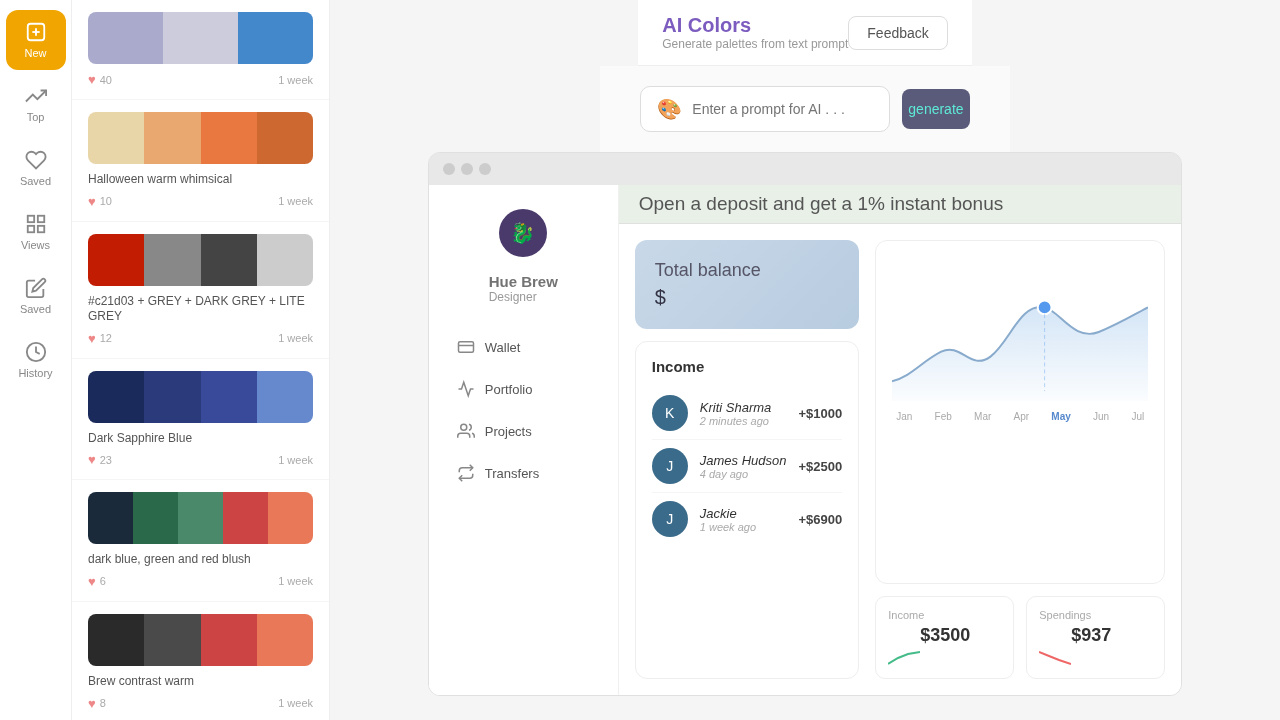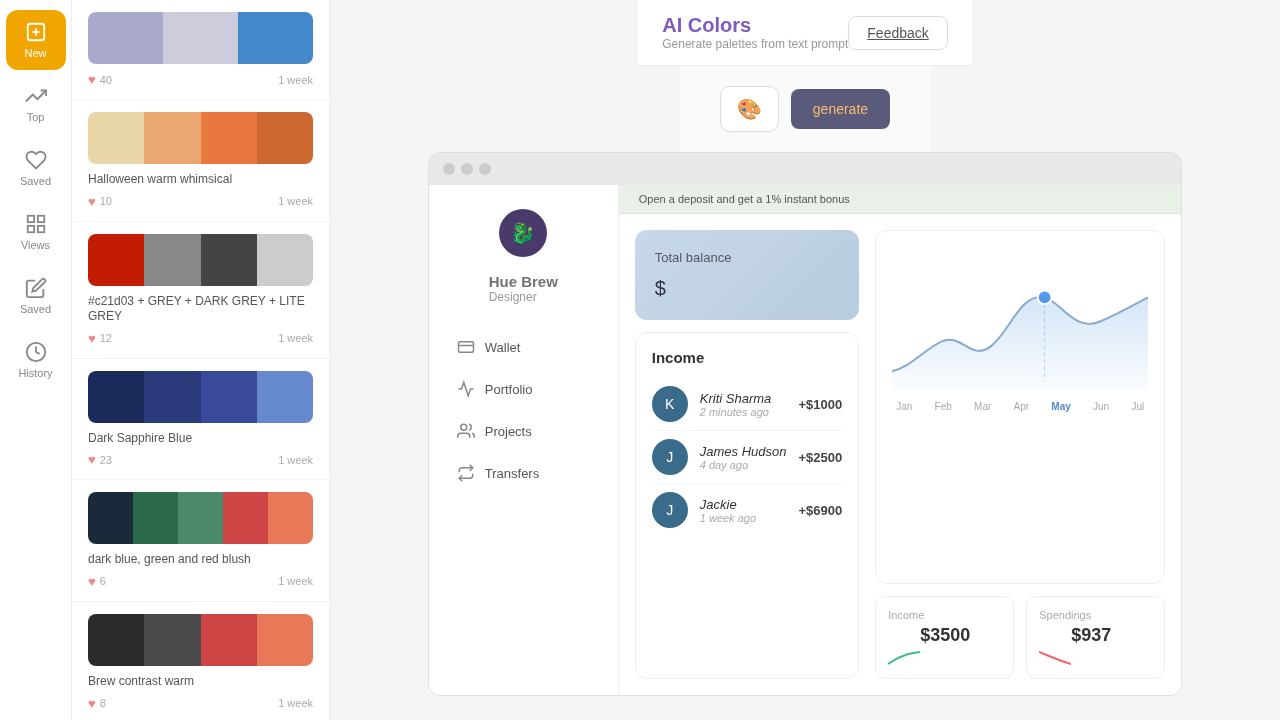--- a/index.html
+++ b/index.html
@@ -69,21 +69,20 @@
     .brand-title { color: #7c5cbf; font-size: 20px; font-weight: 700; }
     .brand-subtitle { color: #999; font-size: 12px; }
     .feedback-btn {
       border: 1px solid #ddd;
       background: #fff;
       padding: 8px 18px;
       border-radius: 8px;
       cursor: pointer;
       font-size: 14px;
       color: #555;
-      text-decoration: underline;
     }
 
     
     .prompt-area {
       display: flex;
       align-items: center;
       justify-content: center;
       padding: 20px 40px;
       gap: 12px;
       background: #fafafa;
@@ -102,24 +101,24 @@
     .prompt-input {
       border: none;
       outline: none;
       flex: 1;
       font-size: 14px;
       color: #aaa;
       background: transparent;
     }
     .generate-btn {
       background: #5a5a7a;
-      color: #fdba74;
+      color: #5eead4;
       border: none;
       border-radius: 8px;
-      padding: 12px 22px;
+      padding: 12px 6px;
       font-size: 14px;
       cursor: pointer;
       font-weight: 500;
     }
 
     
     .browser-mockup {
       flex: 1;
       margin: 0 24px 24px;
       border-radius: 12px;
@@ -175,41 +174,41 @@
     .app-right {
       flex: 1;
       display: flex;
       flex-direction: column;
       overflow: hidden;
     }
 
     .app-top-banner {
       background: #e8f0e8;
       padding: 8px 20px;
-      font-size: 11px;
+      font-size: 19px;
       color: #555;
       border-bottom: 1px solid #e0e0e0;
     }
 
     .app-main-content {
       flex: 1;
       display: flex;
       padding: 16px;
       gap: 16px;
       overflow: hidden;
     }
 
     
     .balance-section { display: flex; flex-direction: column; gap: 12px; flex: 1; }
     .balance-card {
       background: linear-gradient(135deg, #c8d8e8, #b8cce0);
       border-radius: 12px;
       padding: 20px;
     }
-    .balance-label { font-size: 13px; color: #556; font-weight: 500; margin-bottom: 12px; }
+    .balance-label { font-size: 18px; color: #556; font-weight: 500; margin-bottom: 5px; }
     .balance-amount { font-size: 38px; font-weight: 300; color: #334; display: flex; align-items: baseline; gap: 4px; }
     .balance-dollar { font-size: 20px; }
 
     .income-card {
       background: #fff;
       border-radius: 12px;
       border: 1px solid #eee;
       padding: 16px;
       flex: 1;
     }
@@ -454,20 +453,21 @@
     <div>
       <div class="brand-title">AI Colors</div>
       <div class="brand-subtitle">Generate palettes from text prompt</div>
     </div>
     <button class="feedback-btn">Feedback</button>
   </div>
 
   <div class="prompt-area">
     <div class="prompt-input-wrap">
       <span style="font-size:20px;color:#aaa;">🎨</span>
+      <input class="prompt-input" type="text" placeholder="Enter a prompt for AI . . ." style="">
     </div>
     <button class="generate-btn">generate</button>
   </div>
 
   <div class="browser-mockup">
     <div class="browser-bar">
       <div class="browser-dot"></div>
       <div class="browser-dot"></div>
       <div class="browser-dot"></div>
     </div>

